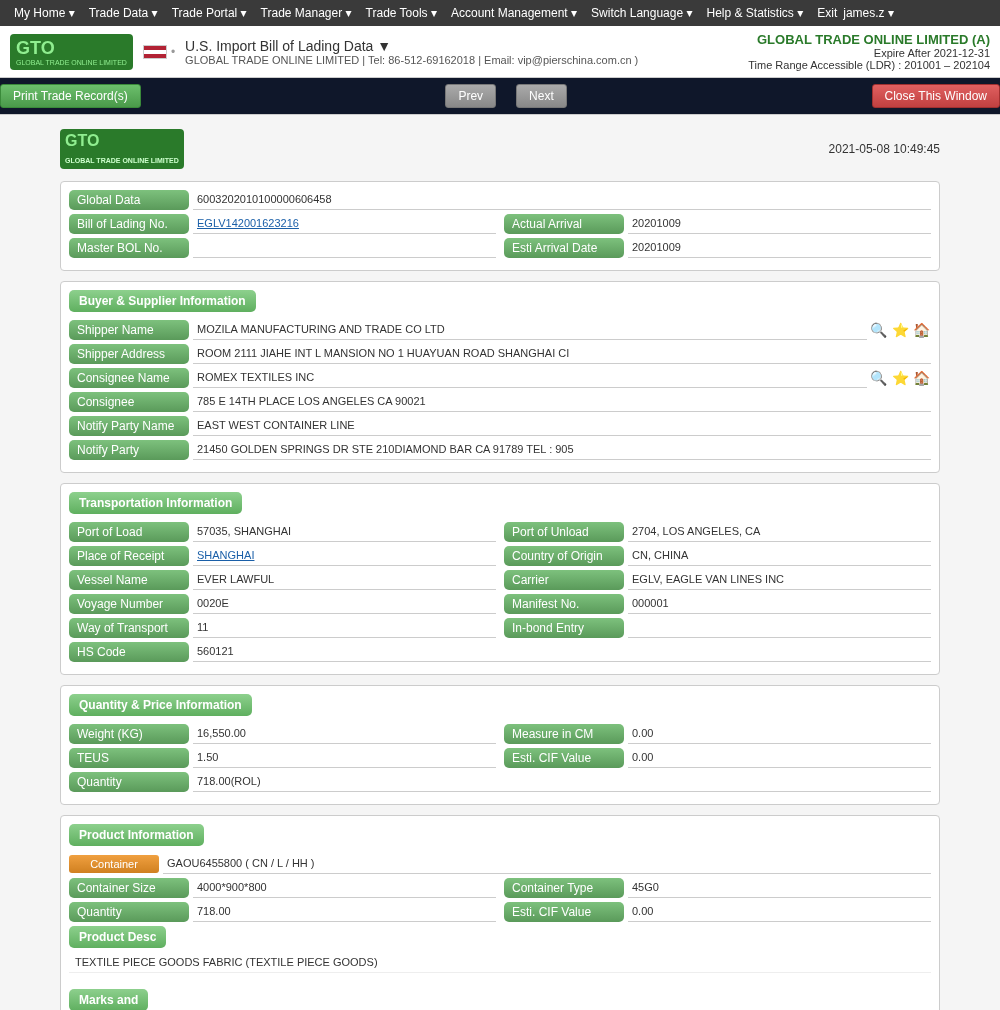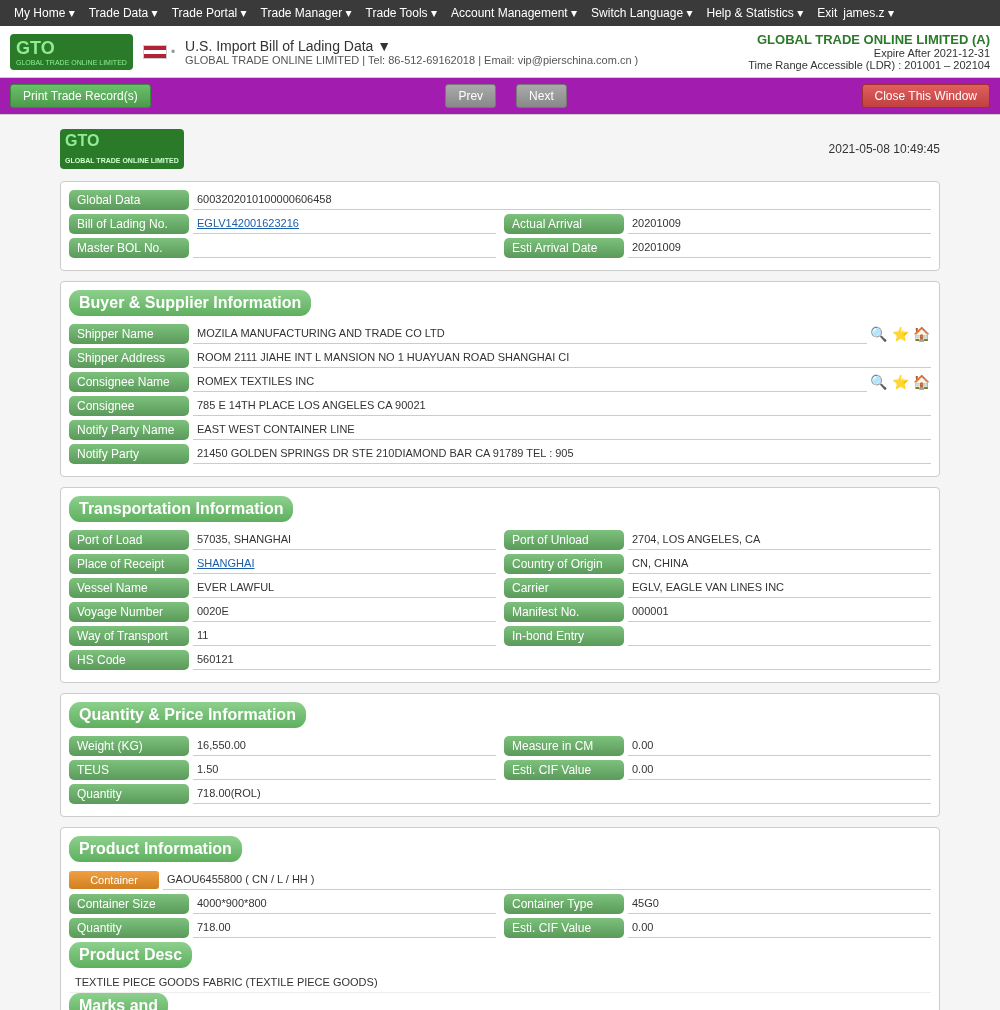--- a/index.html
+++ b/index.html
@@ -33,22 +33,22 @@
     .logo-gto { color: #90ee90; font-size: 18px; font-weight: bold; }
     .flag { width: 24px; height: 14px; background: linear-gradient(to bottom, #b22234 33%, #fff 33%, #fff 66%, #b22234 66%); border: 1px solid #ccc; }
     .header-title { font-size: 14px; color: #333; }
     .header-subtitle { font-size: 11px; color: #555; }
     .header-right { text-align: right; font-size: 11px; }
     .header-right .brand { color: #2a7a2a; font-weight: bold; font-size: 13px; }
     .header-right .expire { color: #333; }
 
     
     .action-bar {
-      background: #a21caf;
-      padding: 6px 10px;
+      background: #0f172a;
+      padding: 6px 0;
       display: flex;
       justify-content: space-between;
       align-items: center;
       border-bottom: 1px solid #ccc;
     }
     .btn-green {
       background: linear-gradient(to bottom, #6cbf6c, #4a9a4a);
       color: #fff;
       border: 1px solid #3a8a3a;
       padding: 4px 12px;
@@ -150,24 +150,24 @@
     .two-col-row {
       display: flex;
       gap: 8px;
       margin-bottom: 4px;
     }
     .two-col-row .col { display: flex; align-items: center; gap: 4px; flex: 1; }
 
     .section-title {
       background: linear-gradient(to bottom, #8dd08d, #5faf5f);
       color: #fff;
-      font-size: 16px;
+      font-size: 12px;
       font-weight: bold;
       padding: 4px 10px;
-      border-radius: 11px;
+      border-radius: 5px;
       display: inline-block;
       margin-bottom: 8px;
     }
 
     .icon-btn { cursor: pointer; font-size: 14px; }
     .row-icons { display: flex; gap: 4px; align-items: center; }
   </style>
 </head>
 <body>
 
@@ -408,20 +408,20 @@
         <span class="field-value">718.00</span>
       </div>
       <div class="col">
         <span class="field-label">Esti. CIF Value</span>
         <span class="field-value">0.00</span>
       </div>
     </div>
     <div class="field-row">
       <span class="section-title" style="margin-bottom:0;">Product Desc</span>
     </div>
-    <div style="padding: 4px 6px; font-size:11px; color:#333; border-bottom:1px solid #eee; margin-bottom:0;">TEXTILE PIECE GOODS FABRIC (TEXTILE PIECE GOODS)</div>
+    <div style="padding: 4px 6px; font-size:11px; color:#333; border-bottom:1px solid #eee; margin-bottom:16px;">TEXTILE PIECE GOODS FABRIC (TEXTILE PIECE GOODS)</div>
     <div class="field-row">
       <span class="section-title" style="margin-bottom:0;">Marks and</span>
     </div>
     <div style="padding: 4px 6px; font-size:11px; color:#333;">THE SAME</div>
   </div>
 
 </div>
 
 </body></html>

